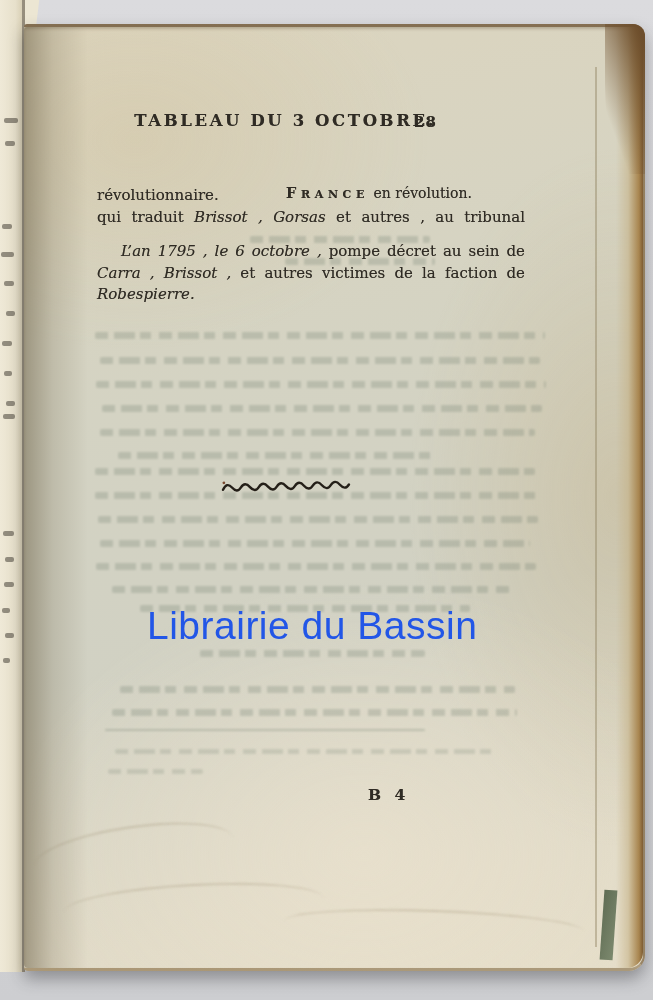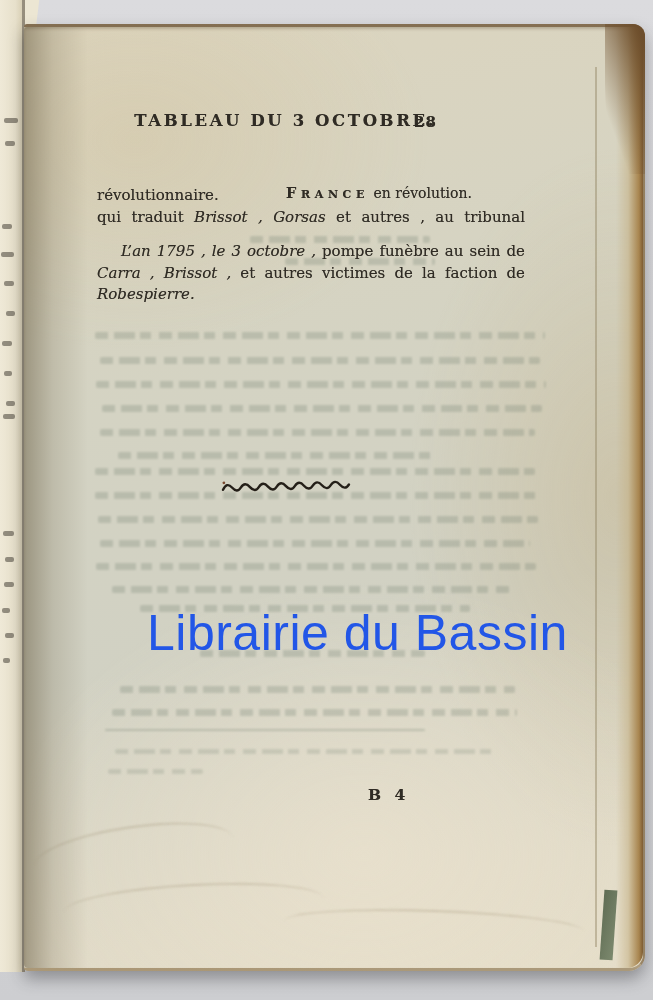--- a/index.html
+++ b/index.html
@@ -52,21 +52,21 @@
   .lead-word::first-letter{font-size:14.5px;}
   .paragraphs{position:absolute;left:97px;top:185px;width:428px;font-size:15px;line-height:21.6px;}
   .para{margin:0 0 13px 0;}
   .line{white-space:nowrap;}
   .line.just{text-align:justify;text-align-last:justify;white-space:normal;height:21.6px;overflow:hidden;}
   .line.first{text-indent:24px;}
   .it{font-style:italic;}
   .squiggle{position:absolute;left:221px;top:478px;transform:rotate(-1.5deg);}
   .signature{position:absolute;left:368px;top:785px;font-size:15.5px;font-weight:700;letter-spacing:4px;}
   .watermark{position:absolute;left:147px;top:604px;font-family:"Liberation Sans",sans-serif;
-    font-size:50px;font-weight:400;letter-spacing:.5px;white-space:nowrap;}
+    font-size:39px;font-weight:400;letter-spacing:.5px;white-space:nowrap;}
   
   .bleed{position:absolute;height:7px;opacity:.26;filter:blur(1.1px);border-radius:2px;
     background:repeating-linear-gradient(90deg,#6f7d6e 0 13px,transparent 13px 19px,#6f7d6e 19px 40px,transparent 40px 45px,#6f7d6e 45px 56px,transparent 56px 64px);}
   .bleed.small{height:5px;opacity:.2;}
   .bleed.rule{height:2px;background:#6f7d6e;opacity:.3;filter:blur(.8px);}
 </style>
 </head>
 <body>
 
 <div class="scene">
@@ -128,21 +128,21 @@
   <div class="page-number ink">28</div>
 
   <div class="section-heading ink"><span class="lead-word">France</span><span> en révolution.</span></div>
 
   <div class="paragraphs ink">
       <div class="para">
         <div class="line"><span>révolutionnaire.</span></div>
         <div class="line just"><span>qui traduit </span><span class="it">Brissot ,</span><span> </span><span class="it">Gorsas</span><span> et autres , au tribunal</span></div>
       </div>
       <div class="para">
-        <div class="line first just"><span class="it">L’an 1795 , le 3 octobre ,</span><span> pompe funèbre au sein de</span></div>
+        <div class="line first just"><span class="it">L’an 1795 , le 6 octobre ,</span><span> pompe décret au sein de</span></div>
         <div class="line just"><span class="it">Carra , Brissot ,</span><span> et autres victimes de la faction de</span></div>
         <div class="line"><span class="it">Robespierre.</span></div>
       </div>
     </div>
 
   <div class="squiggle">
     <svg width="142" height="14" viewBox="0 0 142 14">
       <circle cx="3" cy="2" r="1.4" fill="#7a4a30"></circle>
       <path d="M2,9 q4,-8 9,-2 t9,0 t9,0 t9,0 t9,0 t9,0 t9,0 t9,0 t9,0 t9,0 t9,0 t9,0 t9,0 t9,0" fill="none" stroke="#241f18" stroke-width="2.4" stroke-linecap="round"></path>
     </svg>

